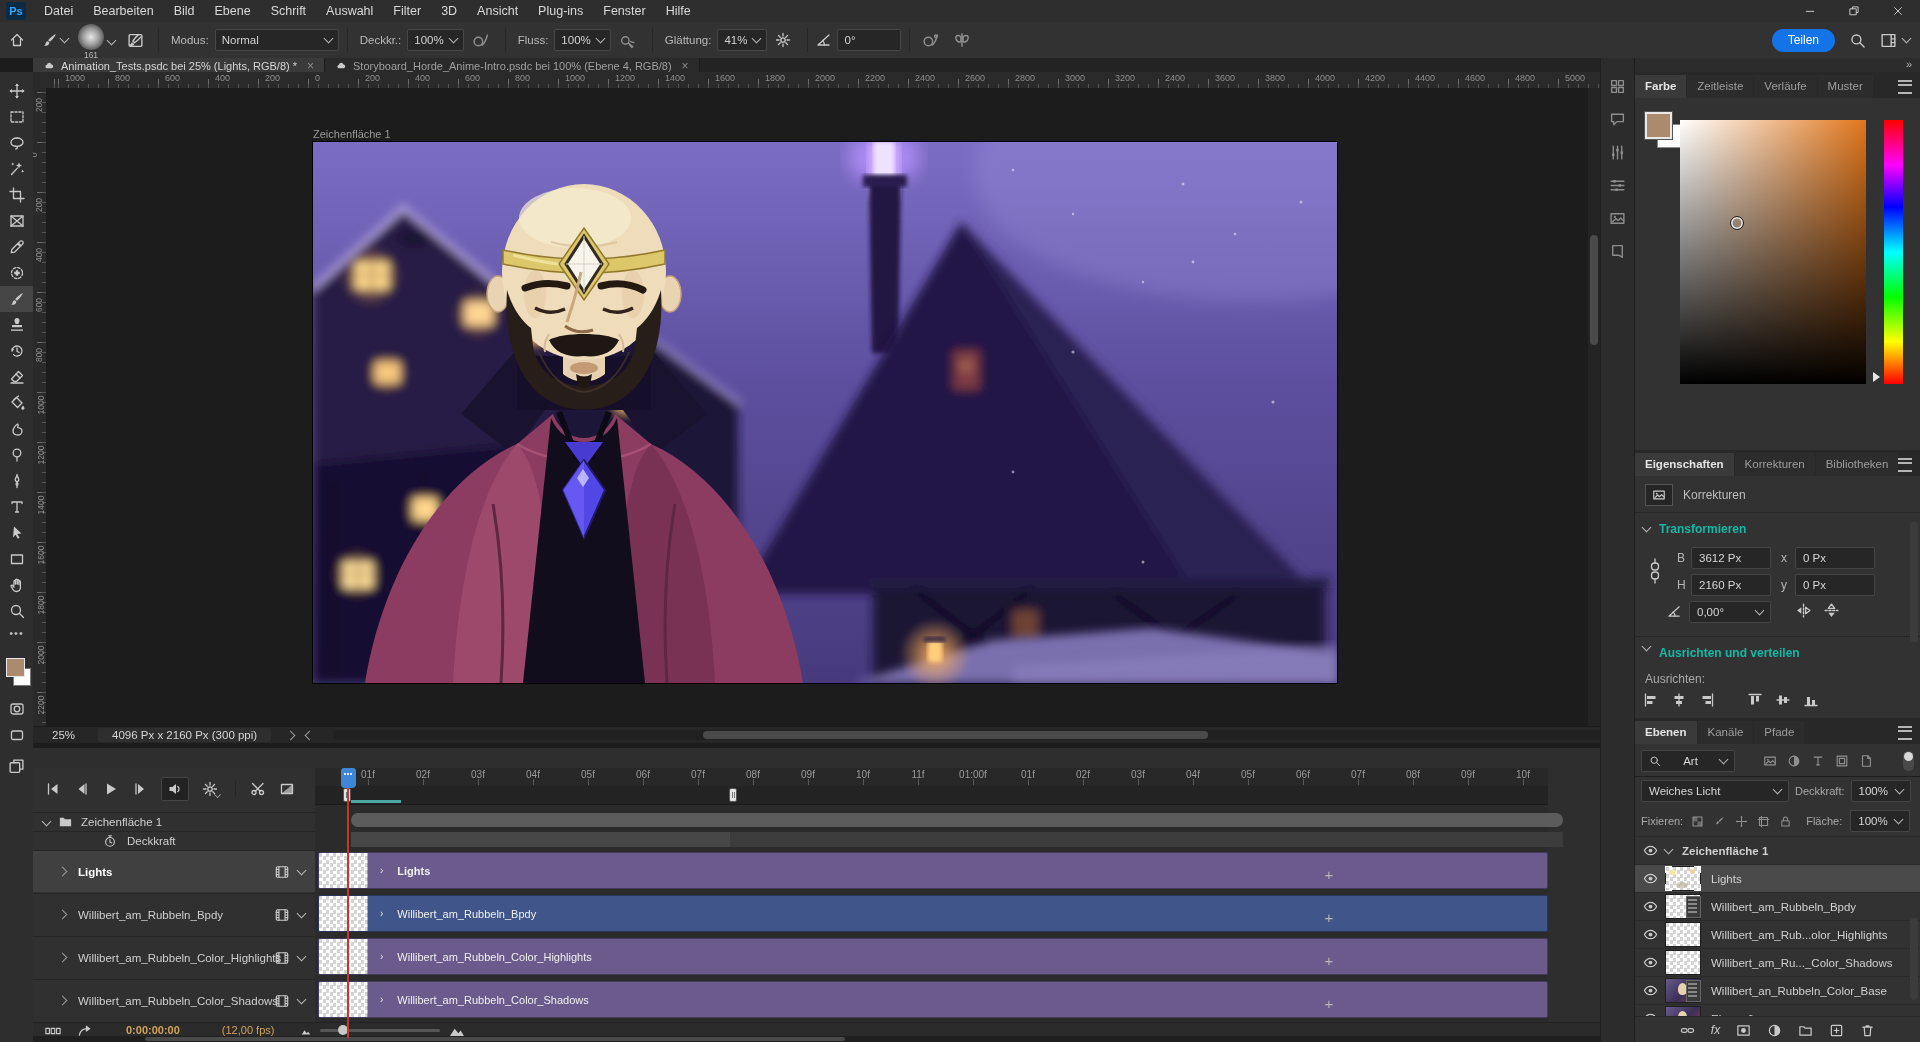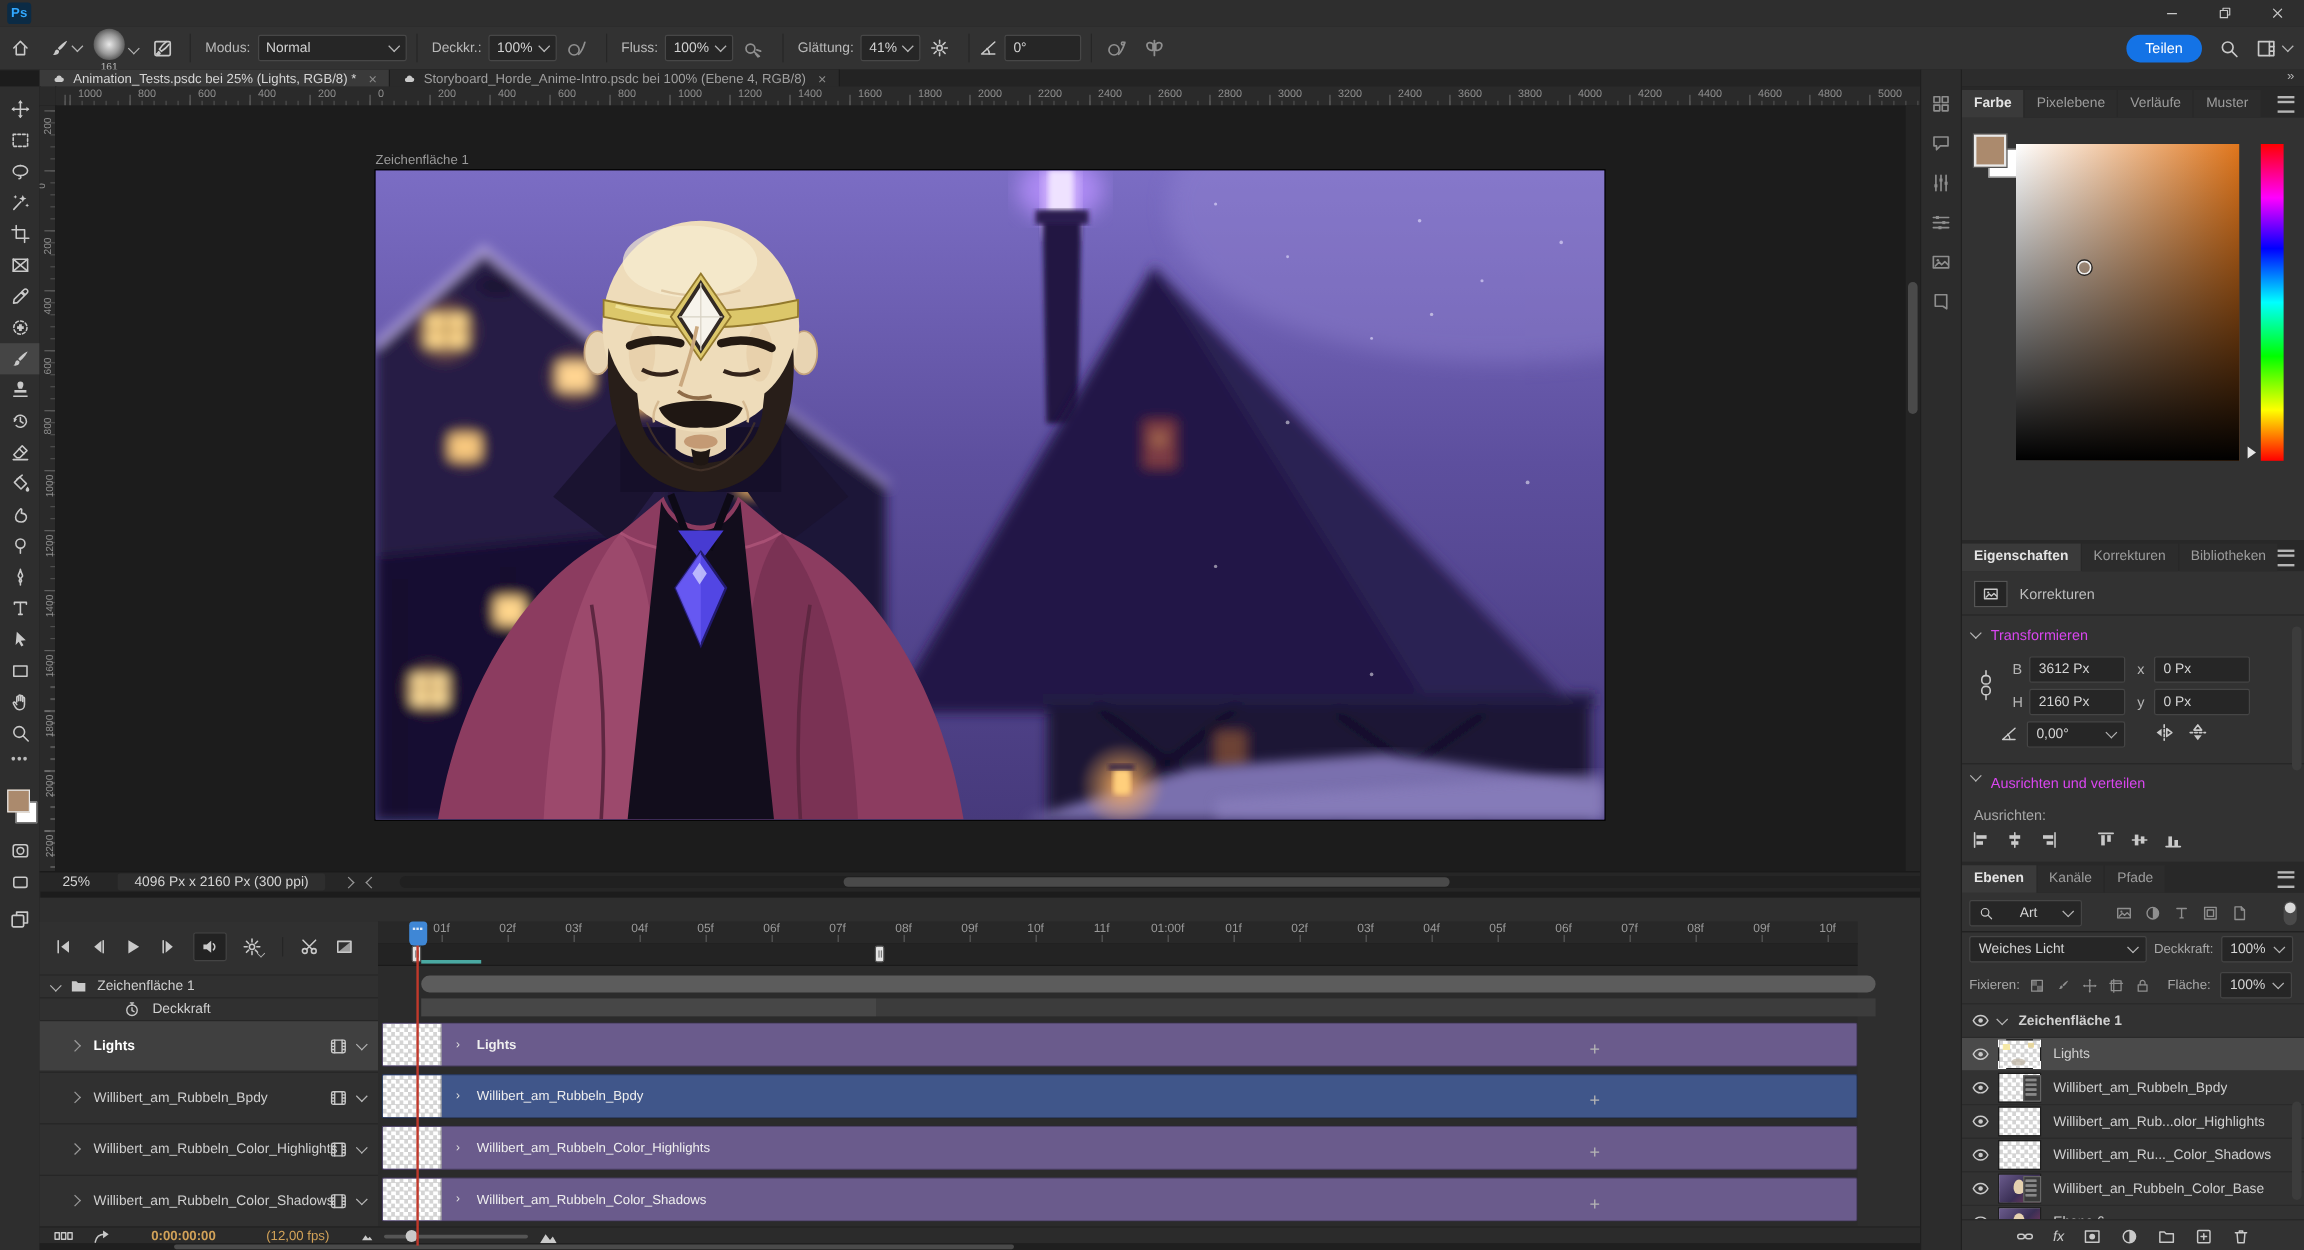--- a/index.html
+++ b/index.html
@@ -59,21 +59,21 @@
   #dockstrip{left:1600px;top:58px;width:35px;height:984px;background:#2c2c2c;border-left:1px solid #1f1f1f;border-right:1px solid #1f1f1f;display:flex;flex-direction:column;align-items:center;padding-top:20px;gap:16px;box-sizing:border-box;}
   
   #rightpanels{left:1635px;top:58px;width:285px;height:984px;background:#323232;}
   .ptabs{height:26px;background:#282828;display:flex;align-items:flex-end;position:relative;}
   .ptab{padding:5px 10px 6px;font-size:11.5px;color:#9d9d9d;background:#2c2c2c;margin-right:1px;}
   .ptab.active{background:#3a3a3a;color:#e4e4e4;font-weight:bold;}
   .pmenu{position:absolute;right:8px;top:8px;color:#bbb;font-size:13px;letter-spacing:0;}
   .hamb{width:14px;height:10px;border-top:2px solid #b5b5b5;border-bottom:2px solid #b5b5b5;position:relative;}
   .hamb::after{content:"";position:absolute;left:0;top:2px;width:14px;height:2px;background:#b5b5b5;}
   .field{background:#262626;border:1px solid #454545;border-radius:2px;height:20px;display:flex;align-items:center;padding:0 7px;color:#d5d5d5;font-size:11.5px;}
-  .seclabel{color:#d946ef;font-weight:normal;font-size:12px;}
+  .seclabel{color:#14b8a6;font-weight:bold;font-size:12px;}
   .checker{background-image:conic-gradient(#ffffff 0 25%,#d4d4d4 0 50%,#ffffff 0 75%,#d4d4d4 0);background-size:7px 7px;}
   
   .lrow{position:relative;height:27px;display:flex;align-items:center;border-bottom:1px solid #2a2a2a;font-size:11.5px;color:#d0d0d0;}
   .lrow.sel{background:#4a4a4a;}
   .leye{width:30px;display:flex;justify-content:center;flex:none;}
   .lthumb{width:34px;height:23px;flex:none;position:relative;border:1px solid #1e1e1e;}
   .lname{margin-left:10px;white-space:nowrap;overflow:hidden;}
   .filmbadge{position:absolute;right:-1px;top:1px;width:13px;height:20px;background:#3a3a3a;border:1px solid #666;}
   .filmbadge::before,.filmbadge::after{content:"";position:absolute;left:1px;width:9px;height:2px;background:#888;box-shadow:0 4px 0 #888,0 8px 0 #888,0 12px 0 #888;top:2px;}
   .selbrk{position:absolute;inset:-1px;border:1.5px solid #fff;clip-path:polygon(0 0,7px 0,7px 2px,2px 2px,2px 7px,0 7px,0 0);}
@@ -107,20 +107,34 @@
   #satsq{position:absolute;left:45px;top:48px;width:186px;height:264px;background:linear-gradient(to bottom,rgba(0,0,0,0),#000),linear-gradient(to right,#fff,#e0761c);}
   .scrl{position:absolute;right:2px;width:8px;background:#3c3c3c;border-radius:4px;}
 </style>
 </head>
 <body>
 
 <div id="app">
 
   <div id="menubar" class="abs">
     <div id="pslogo">Ps</div>
+    <div style="display:flex">
+        <span class="mitem">Datei</span>
+        <span class="mitem">Bearbeiten</span>
+        <span class="mitem">Bild</span>
+        <span class="mitem">Ebene</span>
+        <span class="mitem">Schrift</span>
+        <span class="mitem">Auswahl</span>
+        <span class="mitem">Filter</span>
+        <span class="mitem">3D</span>
+        <span class="mitem">Ansicht</span>
+        <span class="mitem">Plug-ins</span>
+        <span class="mitem">Fenster</span>
+        <span class="mitem">Hilfe</span>
+      </div>
     <div id="winctl">
       <div class="wbtn">
           <svg class="ic" width="12" height="12" viewBox="0 0 16 16">
             <path d="M3 8.5h10"></path>
           </svg>
         </div>
       <div class="wbtn">
           <svg class="ic" width="12" height="12" viewBox="0 0 16 16">
             <rect x="3" y="5" width="8" height="8"></rect>
             <path d="M6 5V2.5h7.5V10H11"></path>
@@ -642,21 +656,21 @@
     </div>
 
   <div id="rightpanels" class="abs">
     <div style="position:absolute;left:0;top:0;width:285px;height:14px;background:#2c2c2c;border-bottom:1px solid #222">
       <span style="position:absolute;right:8px;top:0;color:#b5b5b5;font-size:11px">»</span>
     </div>
 
     <div style="position:absolute;left:0;top:14px;width:285px;height:378px;border-bottom:1px solid #1f1f1f">
       <div class="ptabs">
           <div class="ptab active">Farbe</div>
-          <div class="ptab ">Pixelebene</div>
+          <div class="ptab ">Zeitleiste</div>
           <div class="ptab ">Verläufe</div>
           <div class="ptab ">Muster</div>
           <div class="pmenu">
             <div class="hamb"></div>
           </div>
         </div>
       <div style="position:absolute;left:10px;top:40px">
         <div style="position:absolute;left:12px;top:12px;width:22px;height:22px;background:#fff;border:1px solid #888"></div>
         <div style="position:absolute;left:0;top:0;width:23px;height:23px;background:#ab8a6d;border:2px solid #e9e9e9;outline:1px solid #555"></div>
       </div>

